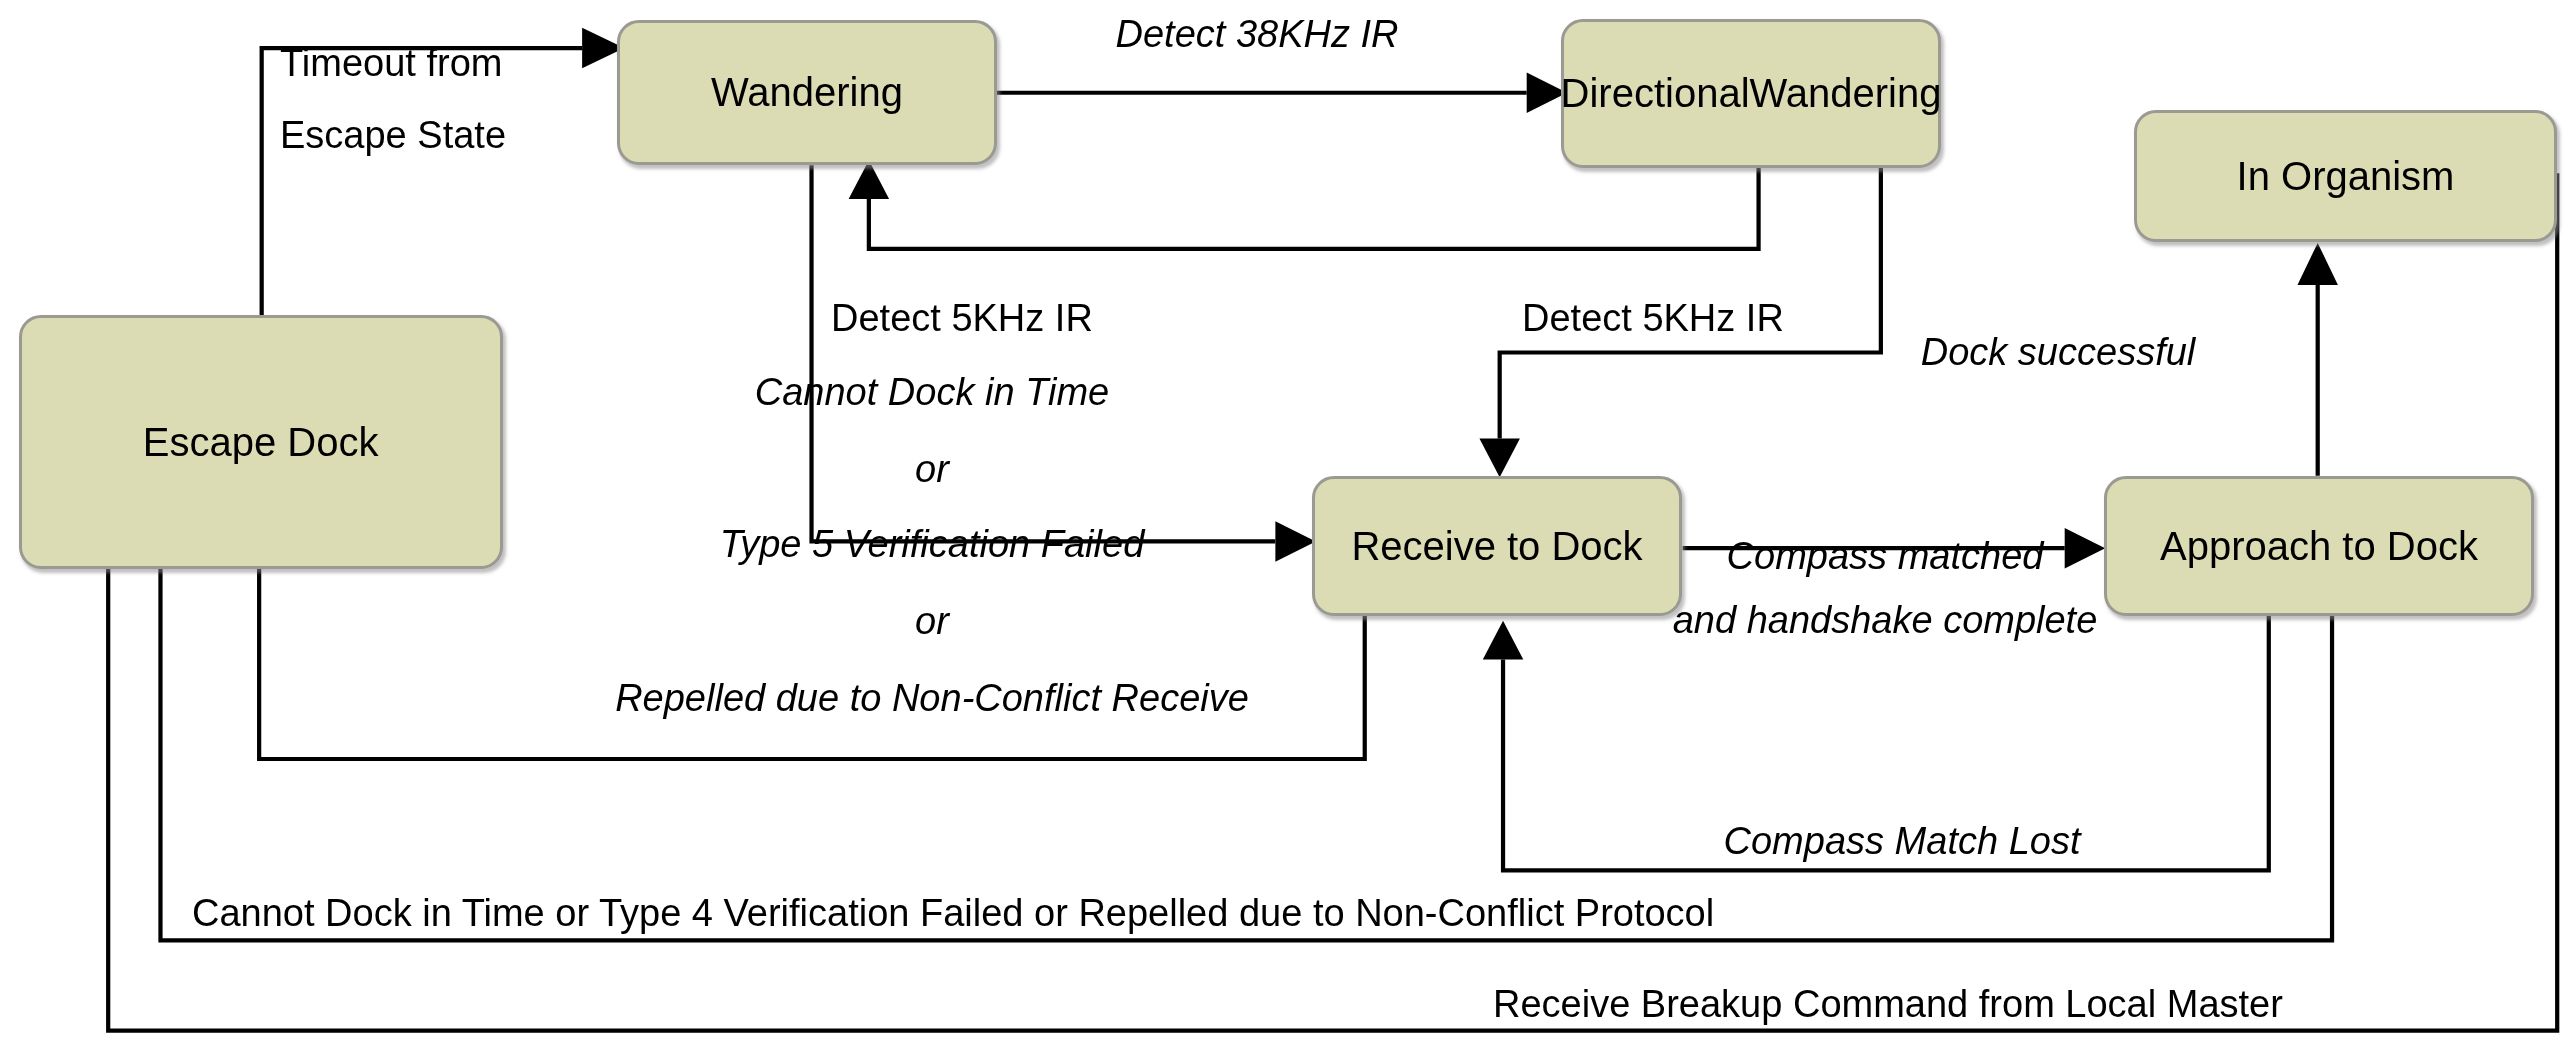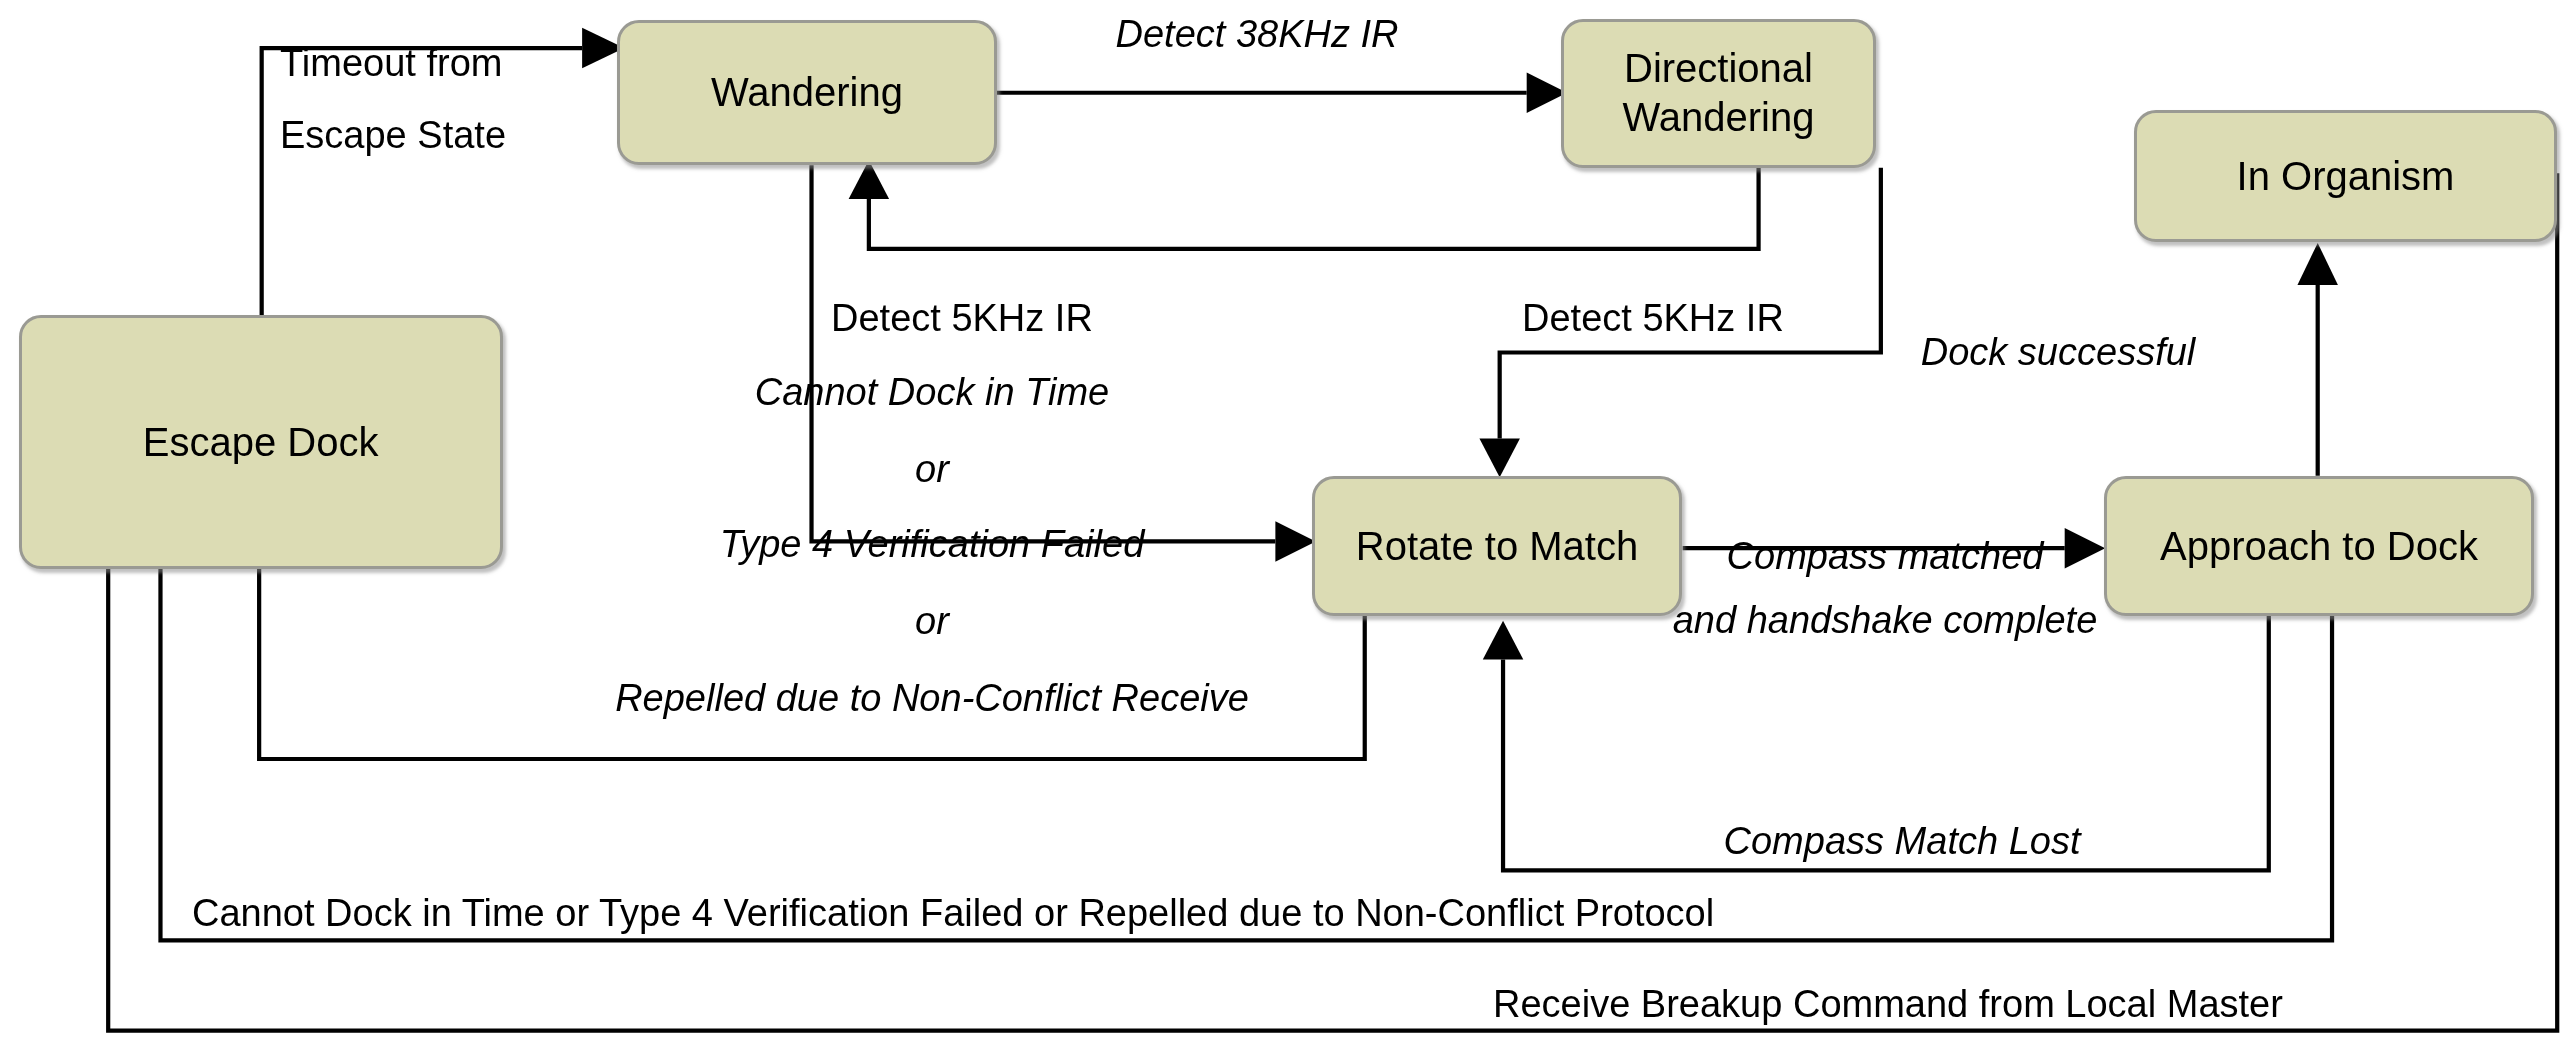--- a/index.html
+++ b/index.html
@@ -124,27 +124,27 @@
   </svg>
 
   <div class="node-box" style="left:18.6px; top:315px; width:484px; height:254px;">
     <span>Escape Dock</span>
   </div>
 
   <div class="node-box" style="left:617px; top:20px; width:380px; height:145px;">
     <span>Wandering</span>
   </div>
 
-  <div class="node-box" style="left:1561px; top:18.6px; width:315px; height:149px; flex-direction:column;">
+  <div class="node-box" style="left:1561px; top:18.6px; width:380px; height:149px; flex-direction:row;">
     <span>Directional</span>
     <span>Wandering</span>
   </div>
 
   <div class="node-box" style="left:1312px; top:476px; width:370px; height:140px;">
-    <span>Rotate to Match</span>
+    <span>Receive to Dock</span>
   </div>
 
   <div class="node-box" style="left:2104px; top:476px; width:430px; height:140px;">
     <span>Approach to Dock</span>
   </div>
 
   <div class="node-box" style="left:2134px; top:110px; width:423px; height:132px;">
     <span>In Organism</span>
   </div>
 
@@ -153,21 +153,21 @@
 
   <div class="edge-label center" style="left:1257px; top:15px;">Detect 38KHz IR</div>
 
 
   <div class="edge-label" style="left:831px; top:299px;">Detect 5KHz IR</div>
 
   <div class="edge-label" style="left:1522px; top:299px;">Detect 5KHz IR</div>
 
   <div class="edge-label center" style="left:932px; top:373px;">Cannot Dock in Time</div>
   <div class="edge-label center" style="left:932px; top:450px;">or</div>
-  <div class="edge-label center" style="left:932px; top:525px;">Type 4 Verification Failed</div>
+  <div class="edge-label center" style="left:932px; top:525px;">Type 5 Verification Failed</div>
   <div class="edge-label center" style="left:932px; top:602px;">or</div>
   <div class="edge-label center" style="left:932px; top:679px;">Repelled due to Non-Conflict Receive</div>
 
   <div class="edge-label center" style="left:1885px; top:537px;">Compass matched</div>
   <div class="edge-label center" style="left:1885px; top:601px;">and handshake complete</div>
 
   <div class="edge-label center" style="left:1902px; top:822px;">Compass Match Lost</div>
 
   <div class="edge-label center" style="left:2058px; top:333px;">Dock successful</div>
 

